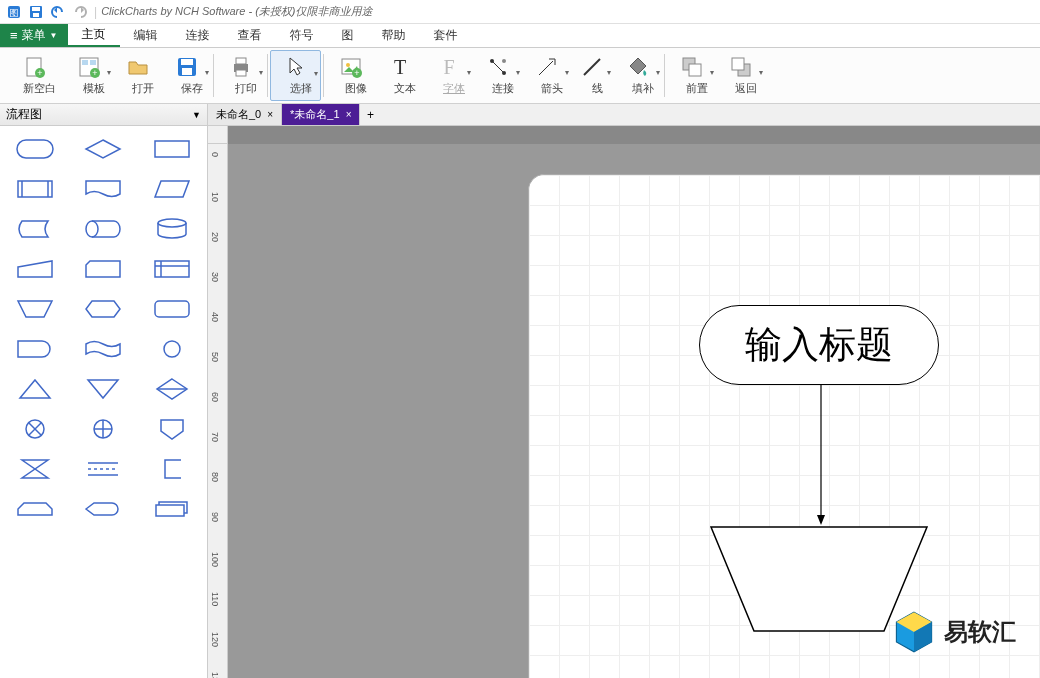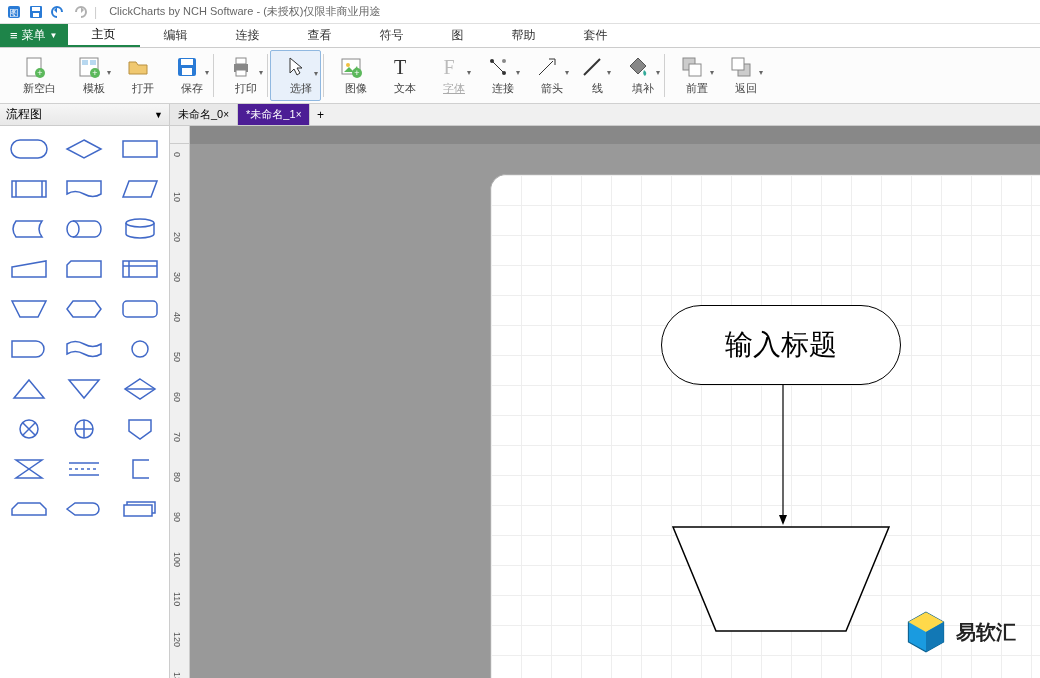--- a/index.html
+++ b/index.html
@@ -2,54 +2,54 @@
 <html><head>
 <meta charset="utf-8">
 <style>
 * { box-sizing: border-box; margin: 0; padding: 0; }
 body { font-family: "Microsoft YaHei", sans-serif; font-size: 12px; background: #fff; width: 1040px; height: 678px; overflow: hidden; position: relative; }
 
 
 .titlebar { height: 24px; display: flex; align-items: center; background: #fff; border-bottom: 1px solid #e0e0e0; padding: 0 4px; }
 .titlebar .qat { display: flex; align-items: center; gap: 2px; }
 .titlebar .qat-btn { width: 20px; height: 20px; display: flex; align-items: center; justify-content: center; cursor: pointer; }
-.titlebar .title-text { margin-left: 8px; color: #666; font-size: 11px; }
+.titlebar .title-text { color: #666; font-size: 11px; font-style: italic; }
 .sep { color: #ccc; margin: 0 4px; }
 
 
 .ribbon-tabs { height: 24px; display: flex; align-items: stretch; background: #fff; border-bottom: 1px solid #ccc; }
 .menu-btn { background: #1e8449; color: #fff; display: flex; align-items: center; padding: 0 10px; cursor: pointer; font-size: 12px; gap: 4px; }
-.tab { padding: 0 24px; display: flex; align-items: center; cursor: pointer; font-size: 12px; color: #333; }
+.tab { padding: 0 14px; display: flex; align-items: center; cursor: pointer; font-size: 12px; color: #333; }
 .tab.active { border-bottom: 2px solid #1e8449; color: #000; }
 
 
 .toolbar { height: 56px; display: flex; align-items: stretch; background: #fcfcfc; border-bottom: 1px solid #d0d0d0; padding: 2px 4px; }
 .tb-btn { display: flex; flex-direction: column; align-items: center; justify-content: center; padding: 2px 8px; cursor: pointer; min-width: 42px; position: relative; }
 .tb-btn.selected { background: #e8f0fa; border: 1px solid #90b8e0; border-radius: 2px; }
 .tb-icon { width: 24px; height: 24px; display: flex; align-items: center; justify-content: center; }
 .tb-label { font-size: 11px; color: #444; margin-top: 2px; margin-left: 11px; }
 .tb-label.disabled { color: #aaa; text-decoration: underline; }
 .tb-sep { width: 1px; background: #d0d0d0; margin: 4px 2px; }
 .dd-arrow { font-size: 8px; color: #666; position: absolute; right: 2px; top: 18px; }
 
 
 .main { display: flex; height: calc(678px - 104px); }
 
 
-.shape-panel { width: 170px; border-right: 1px solid #ccc; background: #fff; display: flex; flex-direction: column; }
+.shape-panel { width: 208px; border-right: 1px solid #ccc; background: #fff; display: flex; flex-direction: column; }
 .shape-header { height: 22px; background: linear-gradient(#f6f6f6,#e8e8e8); border-bottom: 1px solid #ccc; display: flex; align-items: center; padding: 0 6px; font-size: 12px; justify-content: space-between; }
 .shape-grid { flex: 1; overflow: auto; padding: 6px 4px; }
 .shape-row { display: flex; gap: 6px; margin-bottom: 6px; justify-content: space-around; }
 .shape-cell { width: 48px; height: 34px; display: flex; align-items: center; justify-content: center; cursor: pointer; }
 .shape-cell svg { stroke: #4169c8; fill: none; stroke-width: 1.5; }
 
 
 .docarea { flex: 1; display: flex; flex-direction: column; background: #888; }
 .doctabs { height: 22px; background: #f0f0f0; display: flex; align-items: stretch; border-bottom: 1px solid #ccc; }
-.doctab { padding: 0 8px; display: flex; align-items: center; gap: 0; font-size: 11px; border-right: 1px solid #ccc; background: #e8e8e8; cursor: pointer; }
+.doctab { padding: 0 8px; display: flex; align-items: center; gap: 6px; font-size: 11px; border-right: 1px solid #ccc; background: #e8e8e8; cursor: pointer; }
 .doctab.active { background: #4c1d95; color: #fff; }
 .doctab .close { font-size: 10px; cursor: pointer; }
 .doctab-add { width: 20px; display: flex; align-items: center; justify-content: center; cursor: pointer; background: #f0f0f0; }
 
 
 .ruler-corner { width: 20px; height: 18px; background: #f0f0f0; border-right: 1px solid #ccc; border-bottom: 1px solid #ccc; }
 .ruler-h { height: 18px; background: #f0f0f0; border-bottom: 1px solid #ccc; display: flex; position: relative; overflow: hidden; font-size: 9px; color: #555; }
 .ruler-v { width: 20px; background: #f0f0f0; border-right: 1px solid #ccc; position: relative; font-size: 9px; color: #555; }
 .ruler-tick { position: absolute; }
 
@@ -59,26 +59,26 @@
 
 
 .page { position: absolute; left: 300px; top: 30px; width: 800px; height: 700px; background: #fff; border: 1px solid #aaa; border-radius: 16px; }
 .grid-bg { position: absolute; inset: 0;
   background-image: linear-gradient(#eee 1px, transparent 1px), linear-gradient(90deg, #eee 1px, transparent 1px);
   background-size: 30px 30px;
   border-radius: 16px;
 }
 
 
-.node-terminator { position: absolute; left: 170px; top: 130px; width: 240px; height: 80px; border: 1.5px solid #000; border-radius: 40px; background: #fff; display: flex; align-items: center; justify-content: center; font-family: "SimSun", serif; font-size: 28px; }
+.node-terminator { position: absolute; left: 170px; top: 130px; width: 240px; height: 80px; border: 1.5px solid #000; border-radius: 40px; background: #fff; display: flex; align-items: center; justify-content: center; font-family: "SimSun", serif; font-size: 37px; }
 .node-manual { position: absolute; left: 180px; top: 350px; }
 .connector-line { position: absolute; }
 
 
-.watermark { position: absolute; right: 24px; bottom: 24px; display: flex; align-items: center; gap: 8px; font-size: 20px; font-weight: bold; color: #222; }
+.watermark { position: absolute; right: 24px; bottom: 24px; display: flex; align-items: center; gap: 8px; font-size: 24px; font-weight: bold; color: #222; }
 .watermark svg { width: 44px; height: 44px; }
 
 </style>
 </head>
 <body>
 
 <div class="titlebar">
   <div class="qat">
     <div class="qat-btn">
       <svg width="16" height="16">

